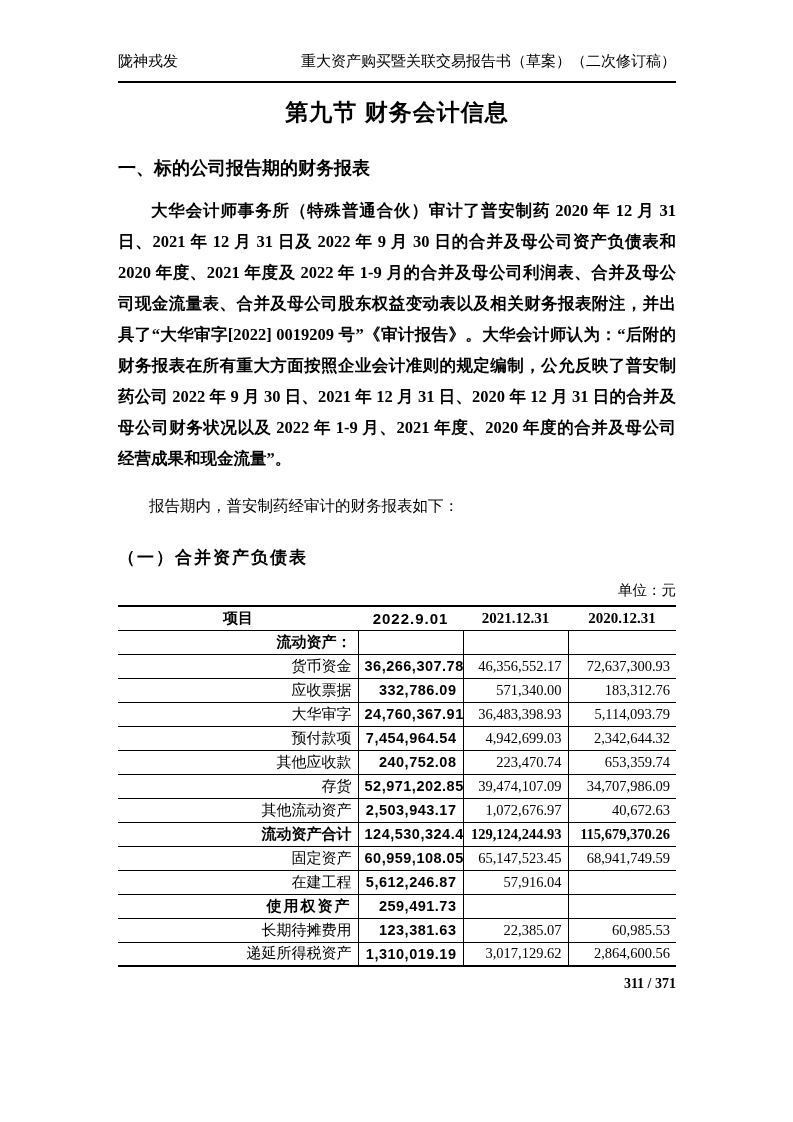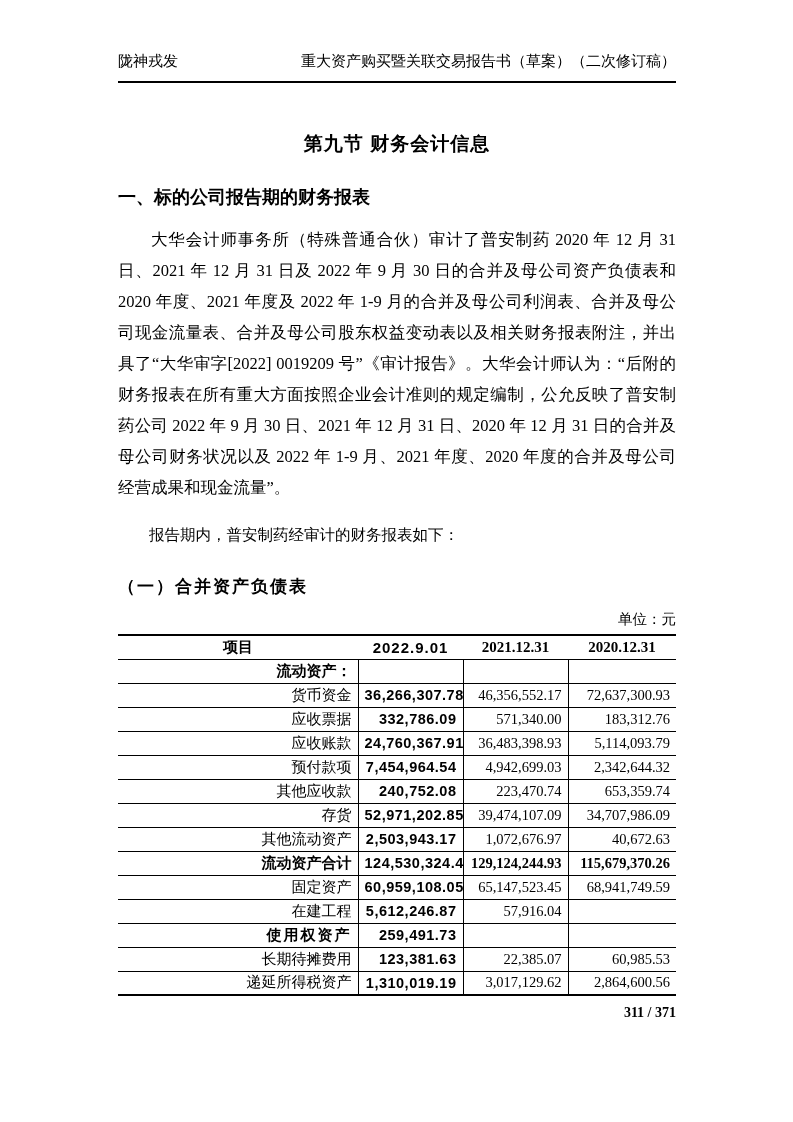--- a/index.html
+++ b/index.html
@@ -22,37 +22,37 @@
     display: flex;
     justify-content: space-between;
     align-items: flex-end;
     border-bottom: 2px solid #000;
     padding-bottom: 10px;
     font-size: 15px;
     font-family: "Liberation Serif", serif;
   }
   
   .page-title {
-    margin-top: 48px;
+    margin-top: 14px;
     text-align: center;
     font-family: "Liberation Sans", sans-serif;
     font-weight: bold;
-    font-size: 19px;
+    font-size: 23px;
     letter-spacing: 1px;
   }
   .section-heading {
     margin-top: 28px;
     font-family: "Liberation Sans", sans-serif;
     font-weight: bold;
     font-size: 18px;
   }
   .body-paragraph {
     margin-top: 15px;
     font-size: 16.5px;
-    font-weight: normal;
+    font-weight: bold;
     font-family: "Liberation Serif", serif;
     line-height: 31px;
     text-align: justify;
     text-indent: 2em;
   }
   .intro-paragraph {
     margin-top: 21px;
     font-size: 15.5px;
     line-height: 22px;
     text-indent: 2em;
@@ -183,21 +183,21 @@
           <td class="c2">46,356,552.17</td>
           <td class="c3">72,637,300.93</td>
         </tr>
         <tr>
           <td class="c0">应收票据</td>
           <td class="c1">332,786.09</td>
           <td class="c2">571,340.00</td>
           <td class="c3">183,312.76</td>
         </tr>
         <tr>
-          <td class="c0">应收账款</td>
+          <td class="c0">大华审字</td>
           <td class="c1">24,760,367.91</td>
           <td class="c2">36,483,398.93</td>
           <td class="c3">5,114,093.79</td>
         </tr>
         <tr>
           <td class="c0">预付款项</td>
           <td class="c1">7,454,964.54</td>
           <td class="c2">4,942,699.03</td>
           <td class="c3">2,342,644.32</td>
         </tr>

